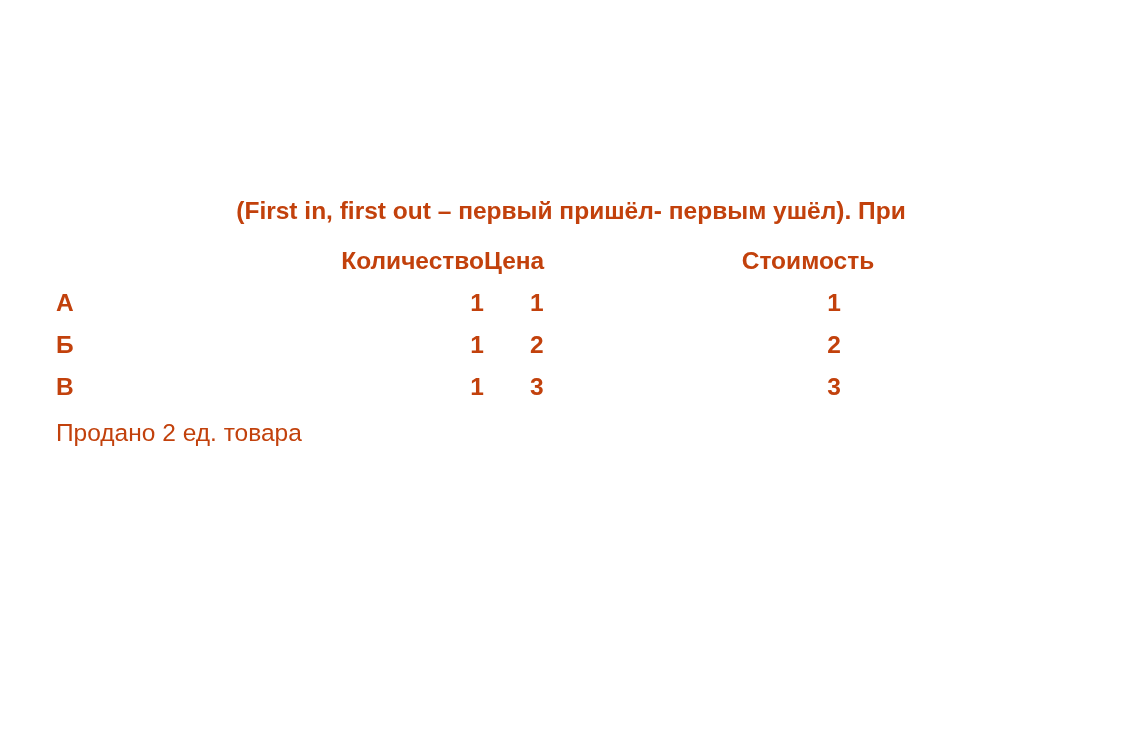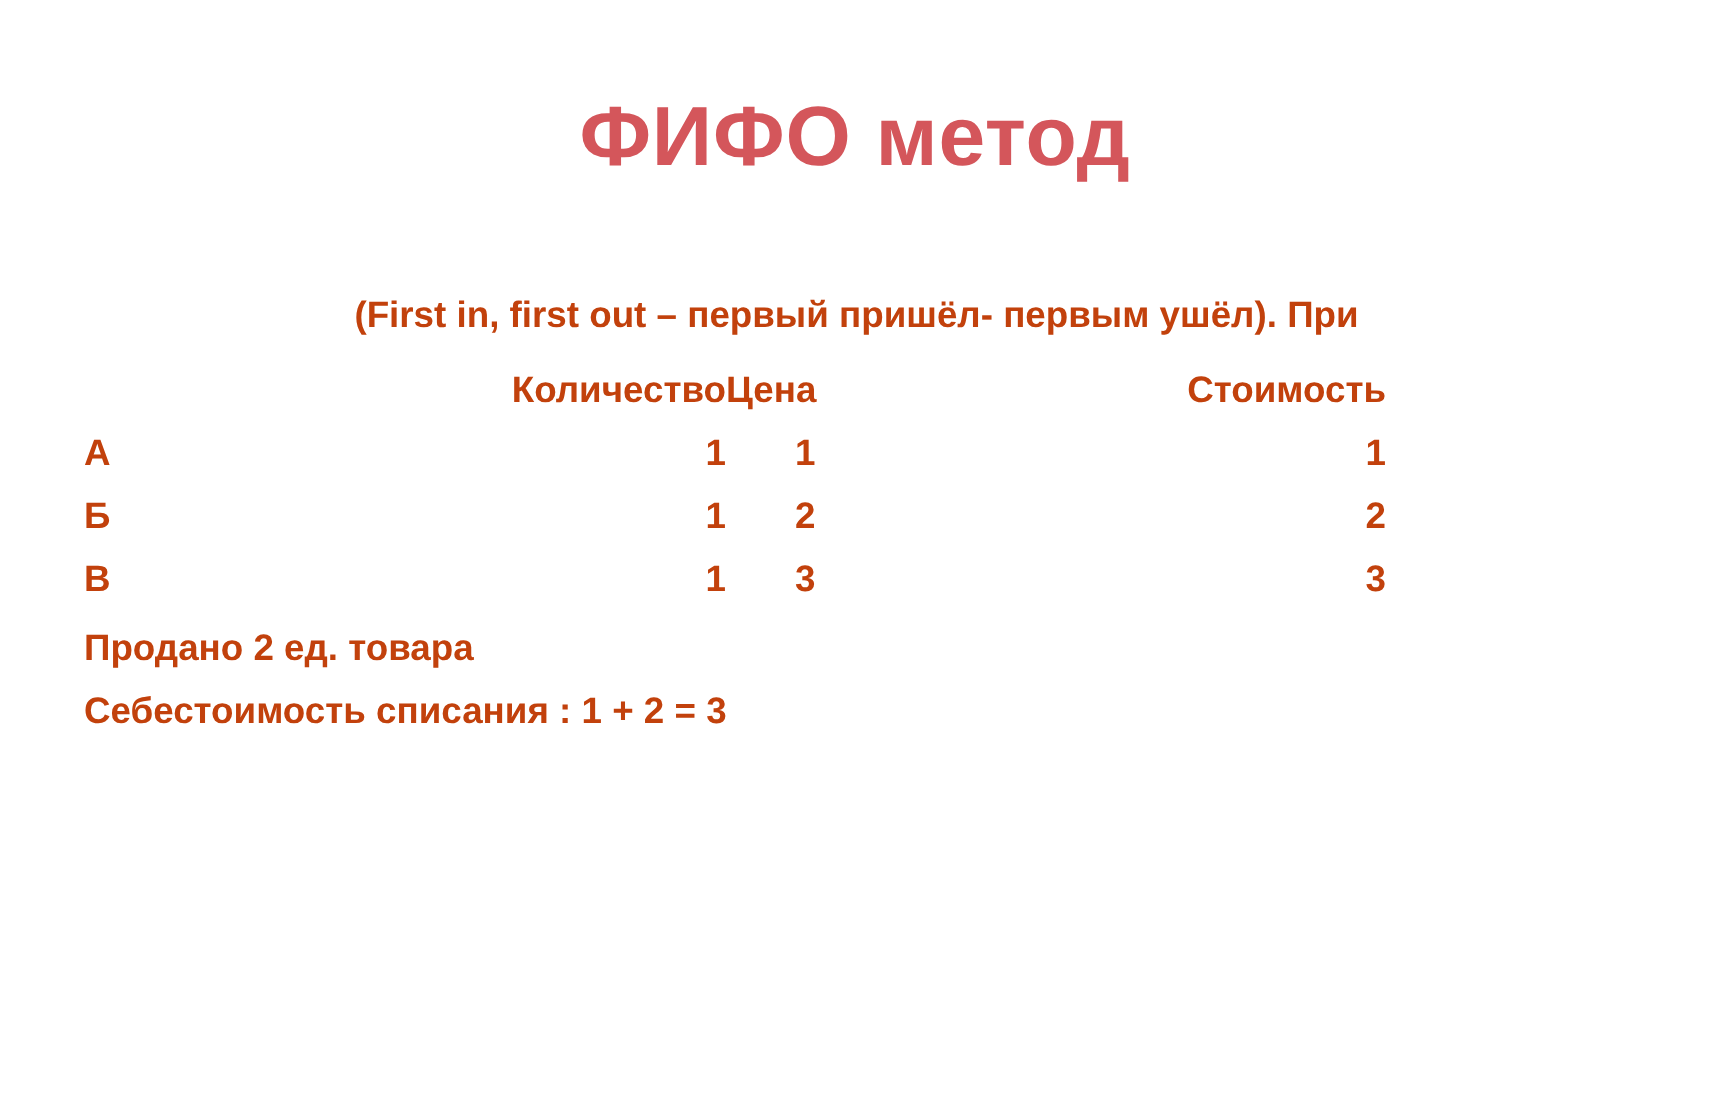--- a/index.html
+++ b/index.html
@@ -79,44 +79,43 @@
   table.fifo th.c-qty, table.fifo td.c-qty {
     width: 194px;
     text-align: right;
   }
   table.fifo th.c-price, table.fifo td.c-price {
     width: 136px;
     text-align: left;
   }
   table.fifo th.c-cost, table.fifo td.c-cost {
     width: 180px;
-    text-align: right;
+    text-align: center;
   }
   table.fifo th.c-qty { padding-left: 78px; }
   table.fifo th.c-price { padding-left: 0px; }
   table.fifo th.c-cost { padding-left: 26px; }
   table.fifo td.c-qty { padding-left: 132px; }
   table.fifo td.c-price { padding-left: 46px; }
   table.fifo td.c-cost { padding-left: 78px; }
   .tail-lines {
     margin-top: 4px;
   }
   .tail-line {
     font-size: 24.5px;
-    font-weight: bold;
+    font-weight: normal;
     line-height: 42px;
     text-align: left;
   }
 </style>
 </head>
 <body>
 
 <div class="slide">
 
-  <div class="slide-title">ФИФО метод</div>
 
   <div class="body-block">
 
     <div class="para">
       <span class="para-line">(First in, first out – первый пришёл- первым ушёл). При</span>
     </div>
 
     <div class="table-wrap">
       <table class="fifo">
         <thead>
@@ -145,17 +144,16 @@
             <td class="c-qty">1</td>
             <td class="c-price">3</td>
             <td class="c-cost">3</td>
           </tr>
         </tbody>
       </table>
     </div>
 
     <div class="tail-lines">
       <div class="tail-line">Продано 2 ед. товара</div>
-      <div class="tail-line">Себестоимость списания : 1 + 2 = 3</div>
     </div>
 
   </div>
 </div>
 
 </body></html>

